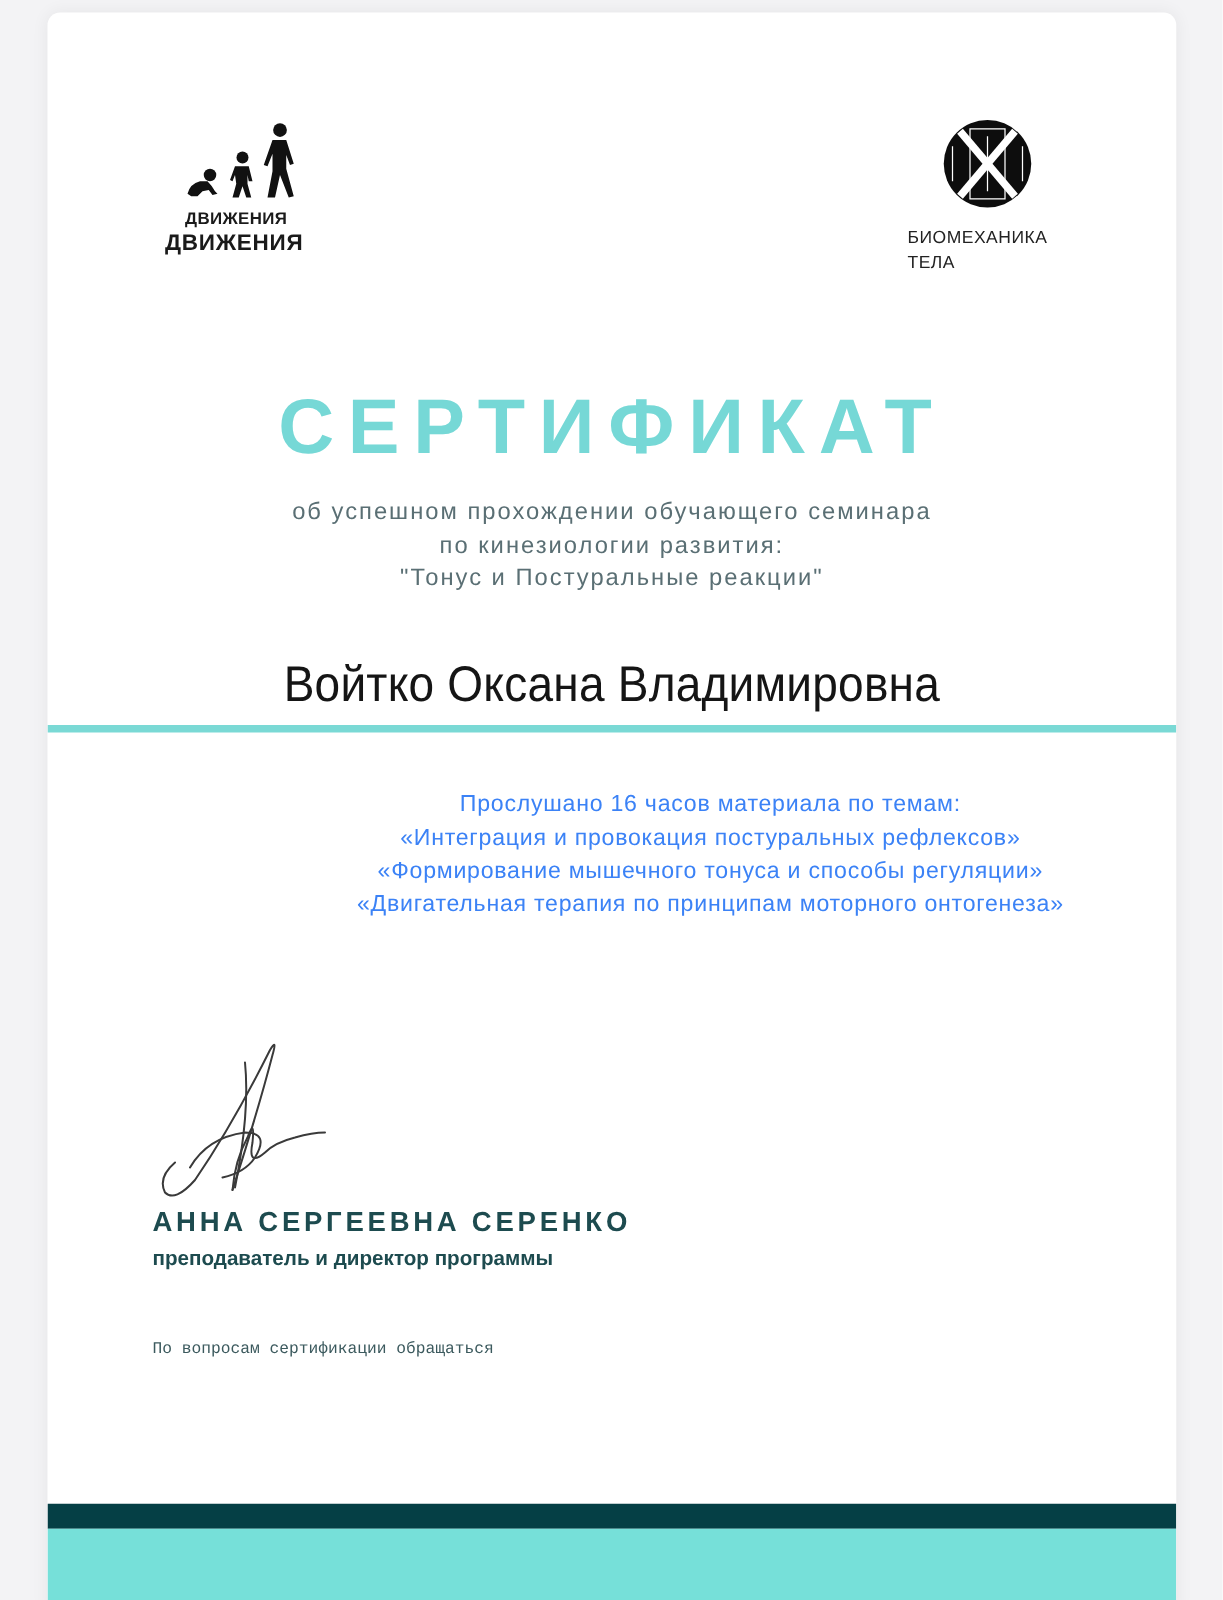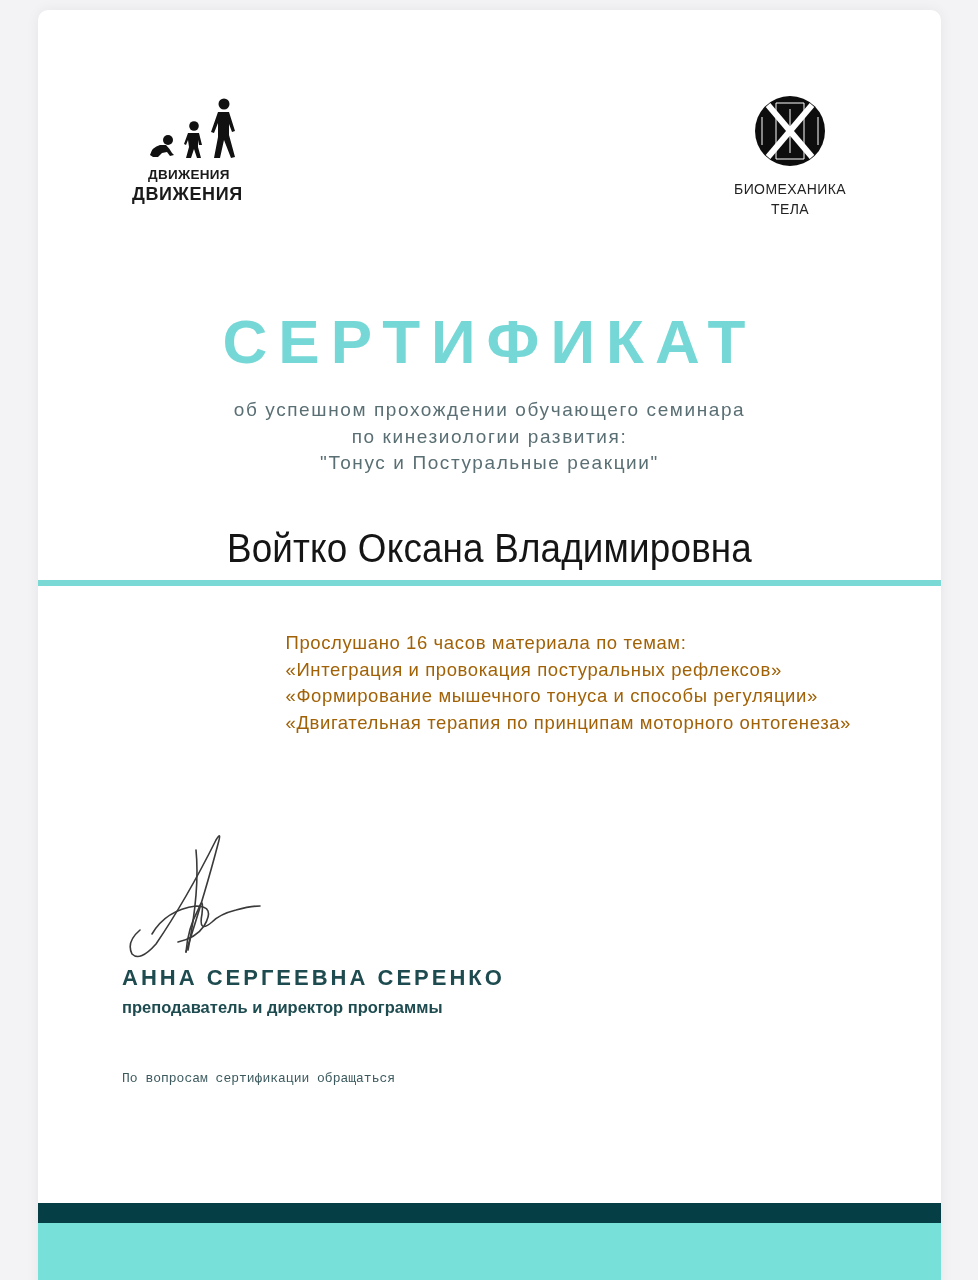--- a/index.html
+++ b/index.html
@@ -12,32 +12,32 @@
   .page {
     position:absolute; left:38px; top:10px; width:903px; height:1280px;
     background:#ffffff; border-radius:10px 10px 0 0;
     box-shadow:0 0 14px rgba(0,0,0,0.06);
     overflow:hidden;
   }
   .logo-left { position:absolute; left:80px; top:85px; width:130px; height:125px; }
   .logo-left svg { position:absolute; left:30px; top:0; }
   .logo-left .l1 { position:absolute; left:30px; top:72px; font-size:13.5px; font-weight:bold; color:#1a1a1a; letter-spacing:0.3px; }
   .logo-left .l2 { position:absolute; left:14px; top:89px; font-size:18px; font-weight:bold; color:#1a1a1a; letter-spacing:0.6px; }
-  .logo-right { position:absolute; left:688px; top:85px; width:128px; height:130px; text-align:center; }
+  .logo-right { position:absolute; left:688px; top:85px; width:128px; height:130px; text-align:left; }
   .logo-right svg { display:block; margin:0 auto; }
   .logo-right .r1 { font-size:14px; color:#222; margin-top:14px; letter-spacing:0.4px; }
   .logo-right .r2 { font-size:14px; color:#222; margin-top:4px; letter-spacing:0.4px; }
   .title {
     position:absolute; left:0; width:100%; top:296px; text-align:center;
     font-size:62px; font-weight:bold; color:#76d8d6; letter-spacing:11px;
   }
   .subtitle { position:absolute; left:0; width:100%; top:387px; text-align:center; color:#5a6f74; font-size:19px; letter-spacing:1.6px; line-height:26.5px; }
   .recipient { position:absolute; left:0; width:100%; top:516px; text-align:center; font-size:40px; color:#151515; letter-spacing:0.2px; transform:scaleX(0.92); }
   .divider { position:absolute; left:0; top:570px; width:100%; height:6px; background:#7ad9d5; }
-  .topics { position:absolute; right:90px; top:620px; text-align:left; color:#a16207; font-size:18.5px; letter-spacing:0.6px; line-height:26.5px; }
+  .topics { position:absolute; right:90px; top:620px; text-align:center; color:#3b82f6; font-size:18.5px; letter-spacing:0.6px; line-height:26.5px; }
   .signature { position:absolute; left:88px; top:820px; }
   .signer-name { position:absolute; left:84px; top:955px; font-size:22px; font-weight:bold; color:#1d4b4f; letter-spacing:3px; }
   .signer-role { position:absolute; left:84px; top:988px; font-size:16.5px; font-weight:bold; color:#1d4b4f; }
   .contact { position:absolute; left:84px; top:1057px; font-family:"Liberation Mono", monospace; font-size:13px; color:#3c5a5e; line-height:23px; }
   .band-dark { position:absolute; left:0; top:1193px; width:100%; height:20px; background:#053f45; }
   .band-light { position:absolute; left:0; top:1213px; width:100%; height:70px; background:#76e0d9; }
 </style>
 </head>
 <body>
 

